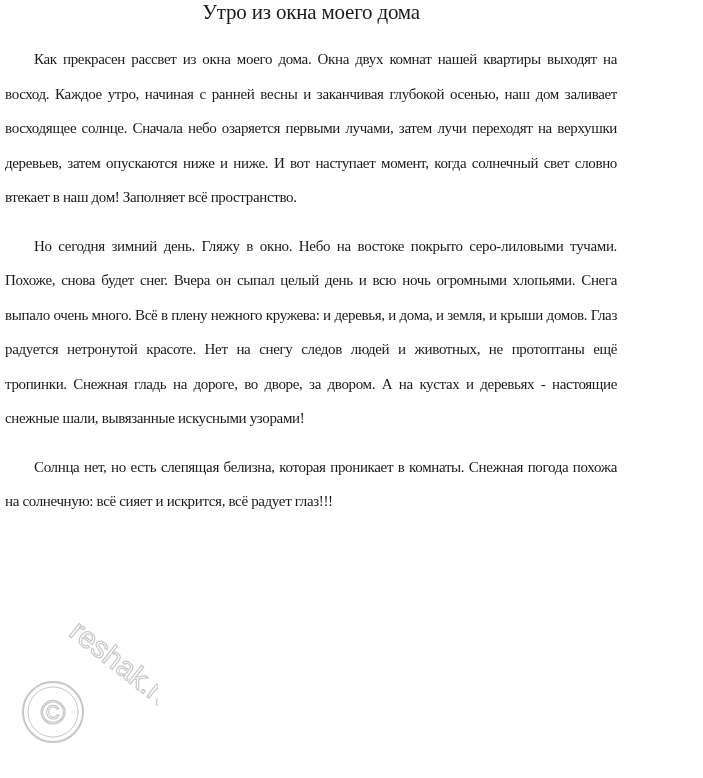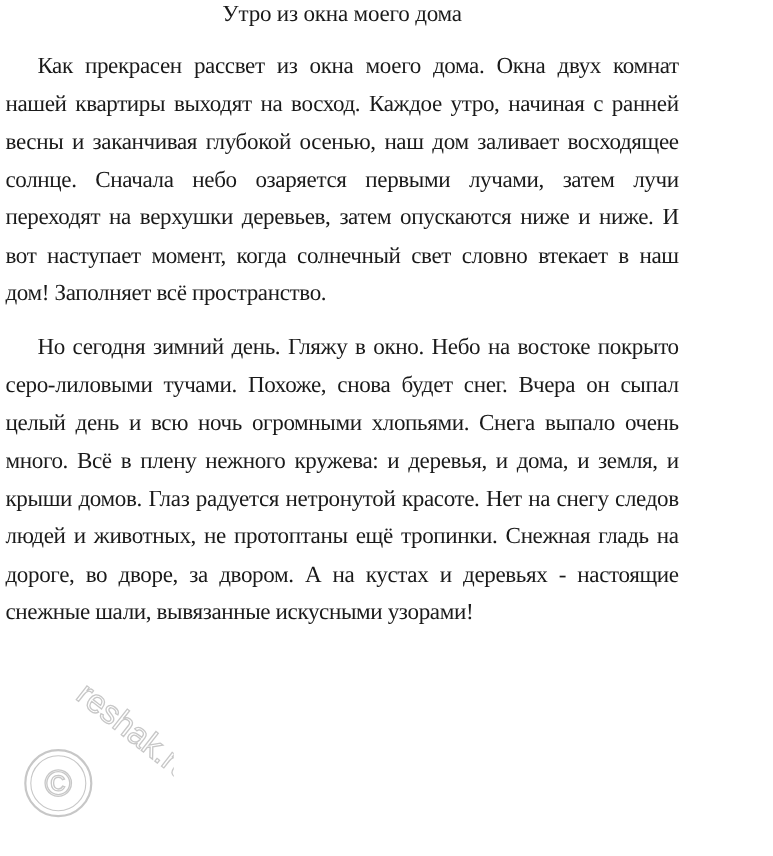--- a/index.html
+++ b/index.html
@@ -28,21 +28,21 @@
       text-align: center;
       font-size: 21px;
       line-height: 24px;
       margin: 0;
       padding-top: 0;
       height: 32px;
       font-weight: normal;
       letter-spacing: -0.2px;
     }
     .para {
-      font-size: 21px;
+      font-size: 15px;
       line-height: 34.5px;
       text-align: justify;
       margin: 0;
       text-indent: 29px;
       letter-spacing: -0.35px;
       word-spacing: 0px;
     }
     .para + .para {
       margin-top: 14px;
       font-family: Liberation Serif, serif;
@@ -59,20 +59,21 @@
     }
     .watermark svg { width: 100%; height: 100%; }
   </style>
 </head>
 <body>
 
 <div class="page">
   <h1 class="title">Утро из окна моего дома</h1>
   <p class="para p1">Как прекрасен рассвет из окна моего дома. Окна двух комнат нашей квартиры выходят на восход. Каждое утро, начиная с ранней весны и заканчивая глубокой осенью, наш дом заливает восходящее солнце. Сначала небо озаряется первыми лучами, затем лучи переходят на верхушки деревьев, затем опускаются ниже и ниже. И вот наступает момент, когда солнечный свет словно втекает в наш дом! Заполняет всё пространство.</p>
   <p class="para">Но сегодня зимний день. Гляжу в окно. Небо на востоке покрыто серо-лиловыми тучами. Похоже, снова будет снег. Вчера он сыпал целый день и всю ночь огромными хлопьями. Снега выпало очень много. Всё в плену нежного кружева: и деревья, и дома, и земля, и крыши домов. Глаз радуется нетронутой красоте. Нет на снегу следов людей и животных, не протоптаны ещё тропинки. Снежная гладь на дороге, во дворе, за двором. А на кустах и деревьях - настоящие снежные шали, вывязанные искусными узорами!</p>
+  <p class="para">Солнца нет, но есть слепящая белизна, которая проникает в комнаты. Снежная погода похожа на солнечную: всё сияет и искрится, всё радует глаз!!!</p>
 </div>
 
 <div class="watermark">
   <svg viewBox="0 0 150 150">
     <defs>
       <path id="wmArc" d="M 25 70 A 55 55 0 0 1 120 40"></path>
     </defs>
     <circle cx="45" cy="100" r="30" fill="none" stroke="#9a9a9a" stroke-width="2"></circle>
     <circle cx="45" cy="100" r="25" fill="none" stroke="#9a9a9a" stroke-width="1"></circle>
     <text x="45" y="112" text-anchor="middle" font-size="34" fill="none" stroke="#9a9a9a" stroke-width="1.2" font-family="Liberation Sans, sans-serif">©</text>

